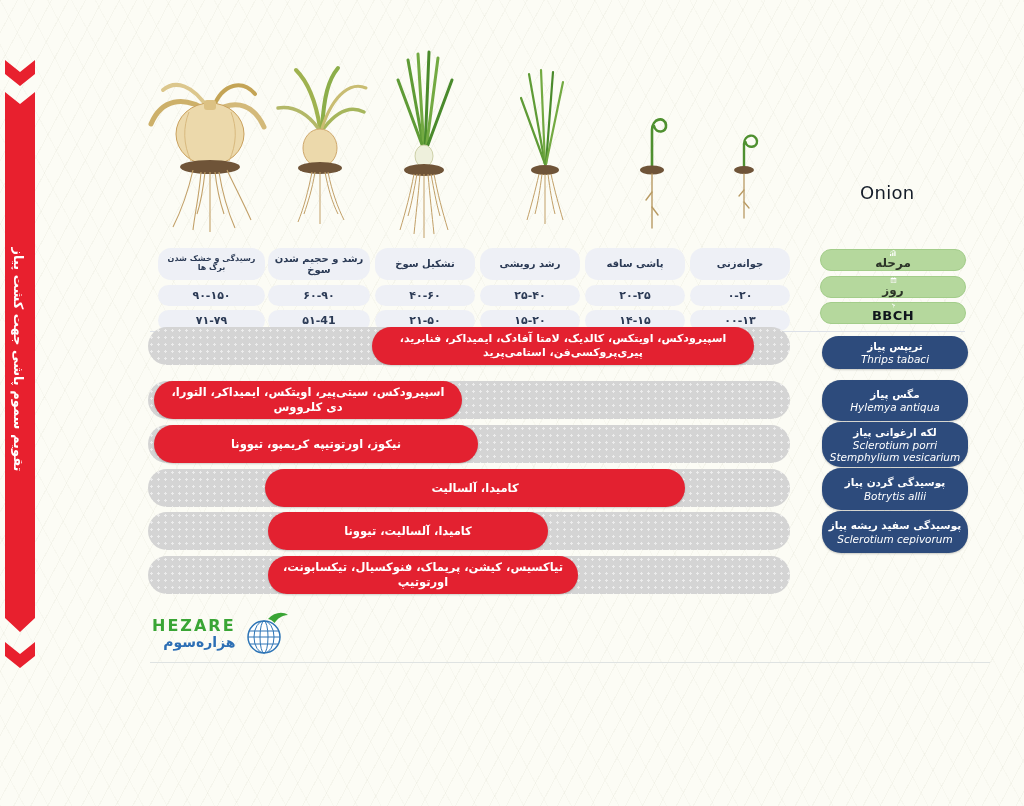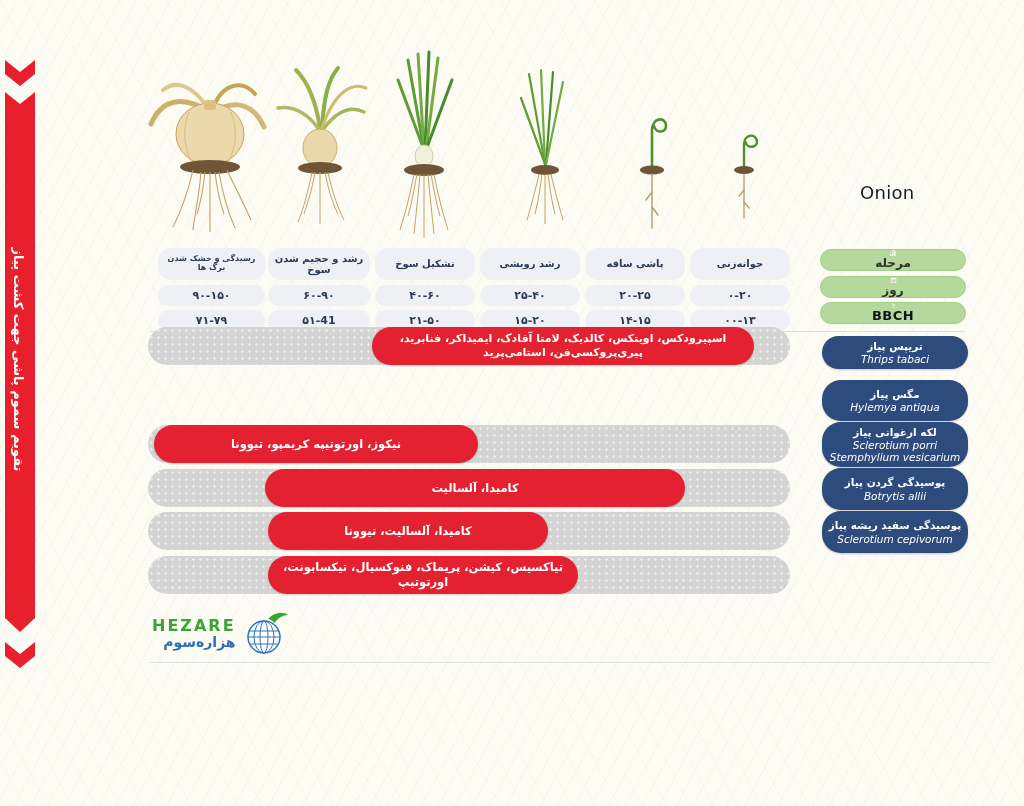--- a/index.html
+++ b/index.html
@@ -231,20 +231,23 @@
       <path d="M6.5 9 C9 9,11 7.5,11.5 4.5 C8.5 4.8,6.7 6.2,6.5 9 Z" fill="#fff"></path>
     </svg>
     <span class="txt">BBCH</span>
   </div>
 
   <div class="hline" style="left:150px;top:331px;width:815px;"></div>
 
   <div class="track r1" style="top:327px;">
     <div class="redpill" dir="rtl">اسپیرودکس، اویتکس، کالدیک، لامتا آفادک، ایمیداکر، فنابرید، پیری‌پروکسی‌فن، استامی‌پرید</div>
   </div>
+  <div class="track r2" style="top:381px;">
+    <div class="redpill" dir="rtl">اسپیرودکس، سیتی‌پیر، اویتکس، ایمیداکر، التورا، دی کلرووس</div>
+  </div>
   <div class="track r3" style="top:425px;">
     <div class="redpill" dir="rtl">نیکوز، اورتوتیپه کریمپو، تیوونا</div>
   </div>
   <div class="track r4" style="top:469px;">
     <div class="redpill" dir="rtl">کامیدا، آلسالیت</div>
   </div>
   <div class="track r6" style="top:556px;">
     <div class="redpill" dir="rtl">تیاکسیس، کیشن، پریماک، فنوکسیال، تیکسابونت، اورتوتیپ</div>
   </div>
   <div class="track r5" style="top:512px;">

